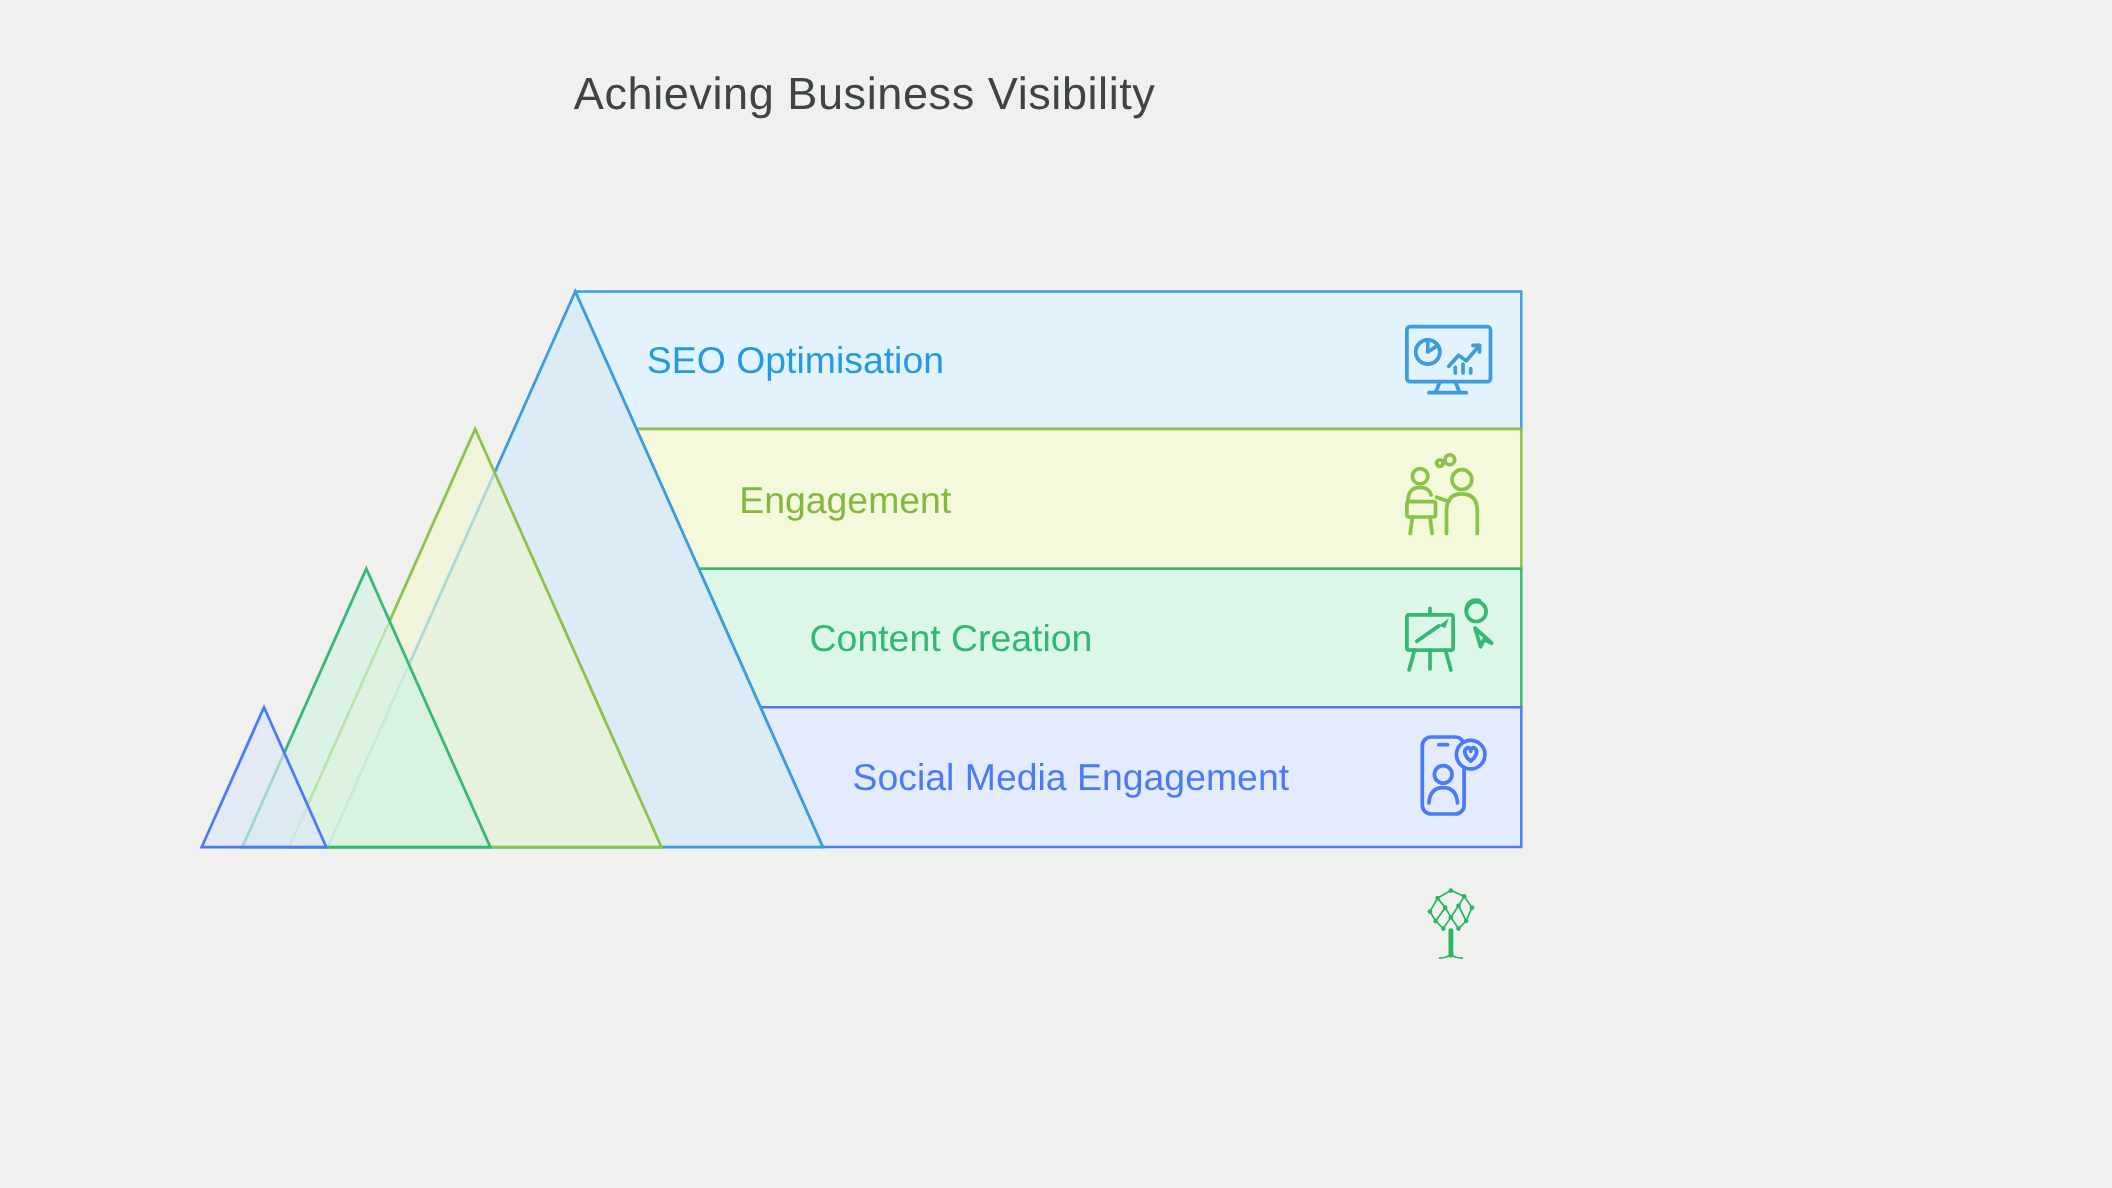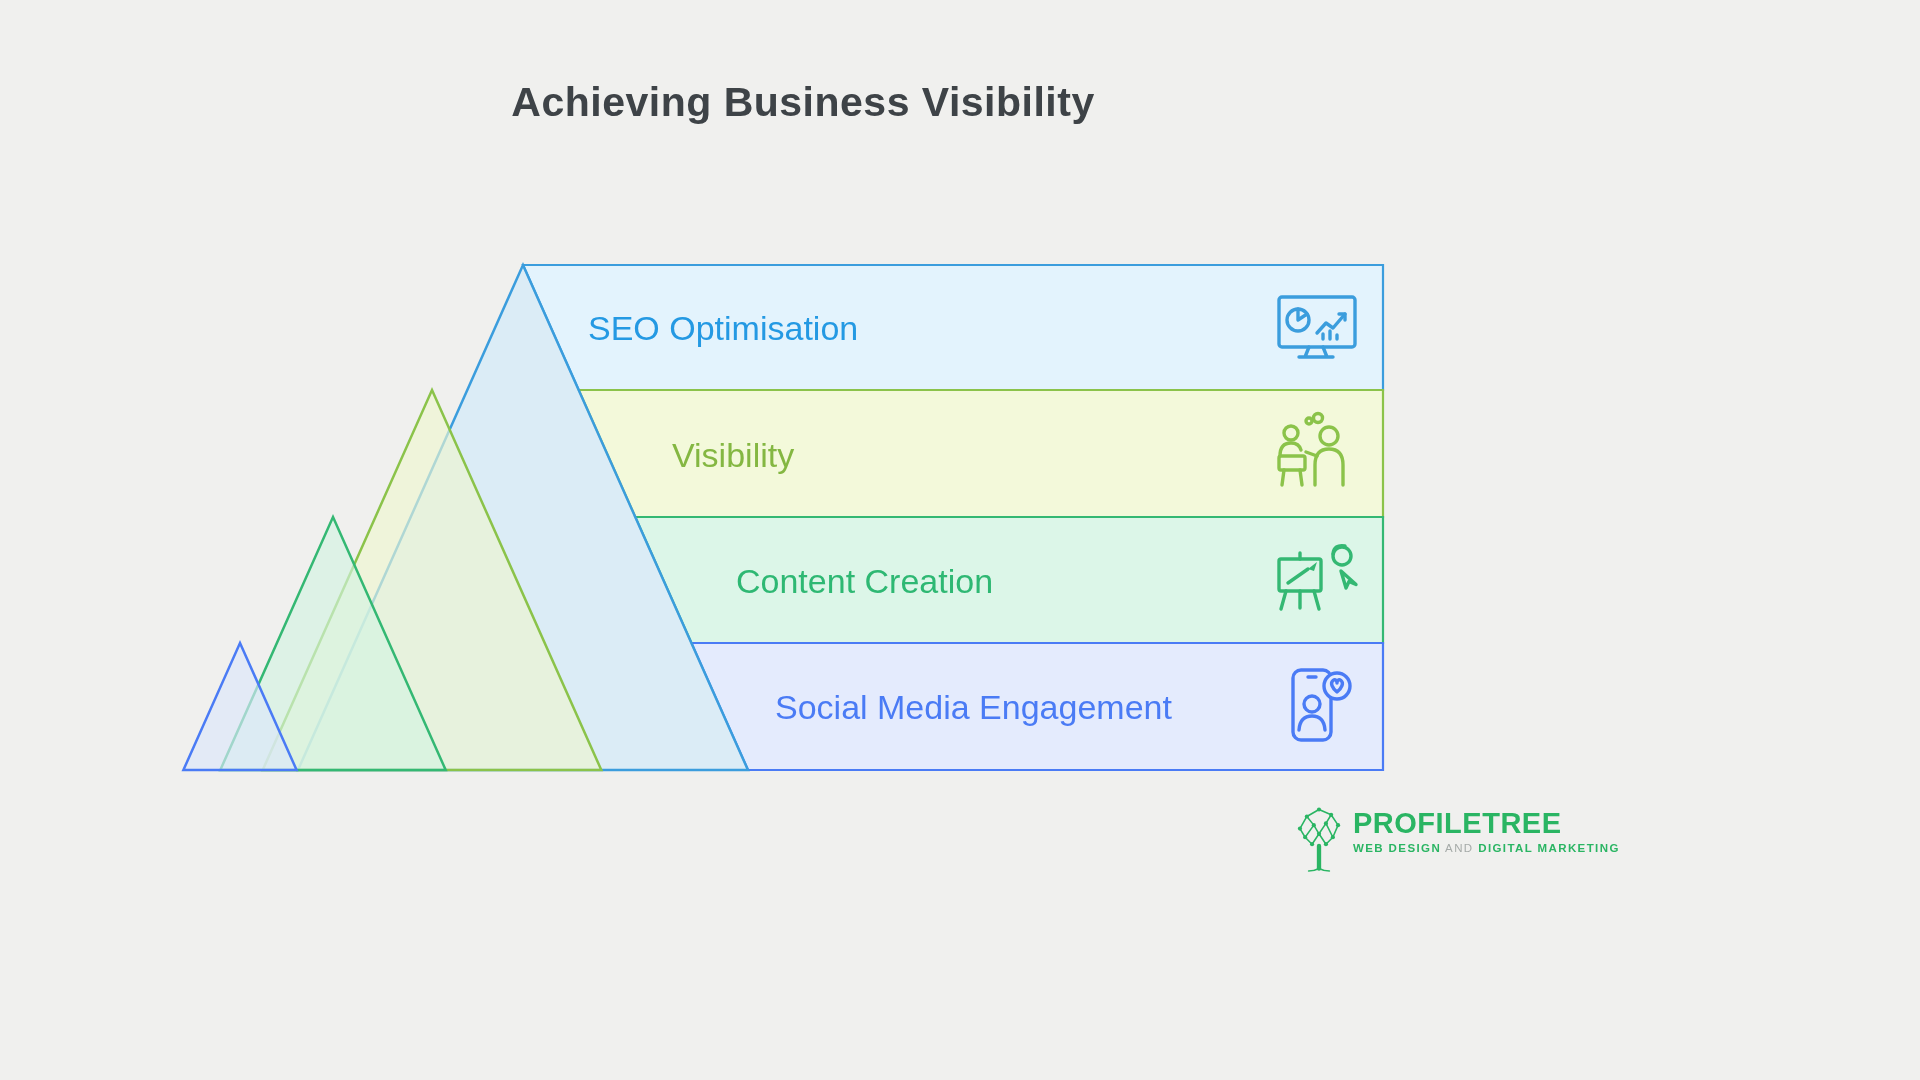--- a/index.html
+++ b/index.html
@@ -9,23 +9,23 @@
     height:1080px;
     background:#f0f0ee;
     overflow:hidden;
     font-family:"Liberation Sans", sans-serif;
   }
   .title{
     position:absolute;
     left:786px;
     top:62px;
     transform:translateX(-50%);
-    margin:17px;
+    margin:0;
     font-size:41px;
-    font-weight:700;
+    font-weight:400;
     color:#3e4347;
     white-space:nowrap;
     letter-spacing:0.5px;
   }
   .diagram-svg{
     position:absolute;
     left:0; top:0;
   }
   .layer-label{
     position:absolute;
@@ -85,21 +85,21 @@
     <polygon points="635.3,517 1383,517 1383,643 691.4,643" stroke-width="2.2" fill="#dcf6e8" stroke="#34b873"></polygon>
     <polygon points="691.4,643 1383,643 1383,770 748,770" stroke-width="2.2" fill="#e4ebfd" stroke="#4a7bf5"></polygon>
 
     <polygon points="523,265 748,770 298,770" fill-opacity="0.65" stroke-width="2.5" fill="#cfe9fb" stroke="#3b9ddd"></polygon>
     <polygon points="432,390 601.3,770 262.7,770" fill-opacity="0.65" stroke-width="2.5" fill="#eef6cf" stroke="#8bc34a"></polygon>
     <polygon points="333,517 445.7,770 220.3,770" fill-opacity="0.65" stroke-width="2.5" fill="#d2f2e2" stroke="#34b873"></polygon>
     <polygon points="240,643 296.6,770 183.4,770" fill-opacity="0.65" stroke-width="2.5" fill="#dbe6fb" stroke="#4a7bf5"></polygon>
   </svg>
 
   <div class="layer-label label-seo">SEO Optimisation</div>
-  <div class="layer-label label-network">Visibility</div>
+  <div class="layer-label label-network">Engagement</div>
   <div class="layer-label label-content">Content Creation</div>
   <div class="layer-label label-social">Social Media Engagement</div>
 
   <svg class="layer-icon icon-seo" viewBox="0 0 90 90" fill="none" stroke="#3b9ddd" stroke-width="3.4" stroke-linecap="round" stroke-linejoin="round">
     <rect x="8" y="14" width="76" height="50" rx="3"></rect>
     <path d="M38 64 L34 74 M52 64 L56 74 M28 74 H62"></path>
     <circle cx="27" cy="37" r="11"></circle>
     <path d="M27 37 V26 M27 37 L36 31"></path>
     <path d="M46 50 L55 40 L62 45 L74 31"></path>
     <path d="M68 31 H74 V37"></path>
@@ -154,23 +154,15 @@
         <circle cx="52" cy="24" r="2.4"></circle>
           <circle cx="14" cy="38" r="2.4"></circle>
         <circle cx="30" cy="34" r="2.4"></circle>
           <circle cx="46" cy="38" r="2.4"></circle>
         <circle cx="22" cy="46" r="2.4"></circle>
           <circle cx="38" cy="46" r="2.4"></circle>
       </g>
       <path d="M30 48 V74" stroke-width="5"></path>
       <path d="M30 74 q-6 3 -12 3 M30 74 q6 3 12 3"></path>
     </svg>
-    <div class="logo-text">
-      <div class="logo-name">PROFILETREE</div>
-      <div class="logo-tagline">
-        <span class="tag-green">WEB DESIGN</span>
-        <span class="tag-gray">AND</span>
-        <span class="tag-green">DIGITAL MARKETING</span>
-      </div>
-    </div>
   </div>
 
 </div>
 
 </body></html>

